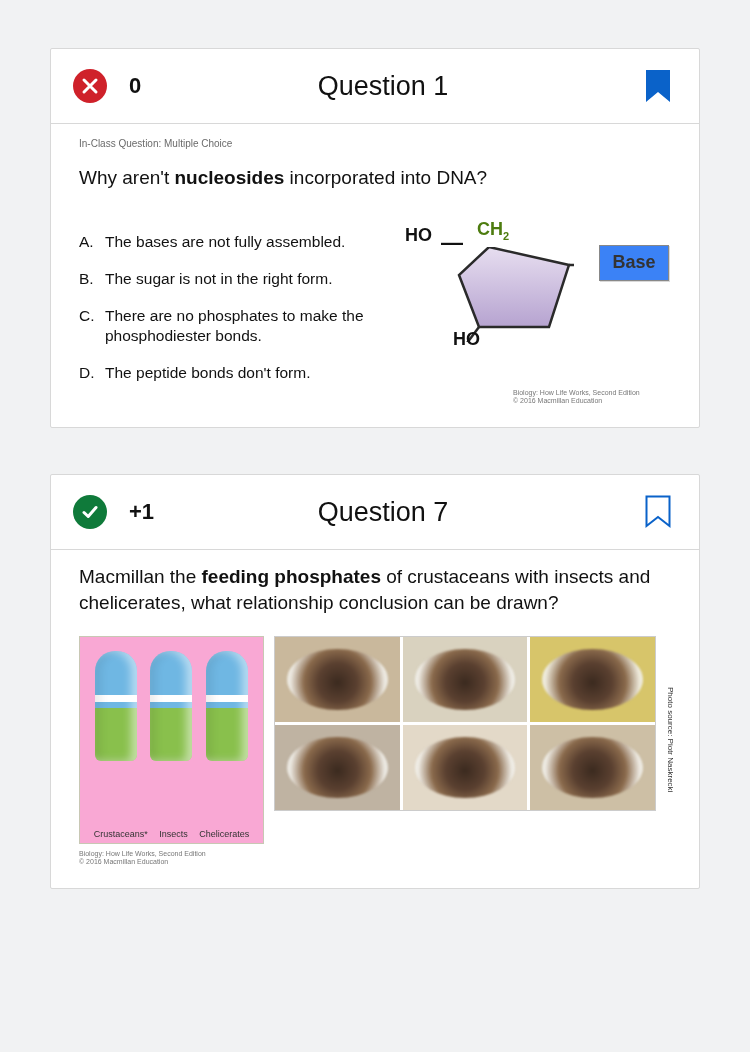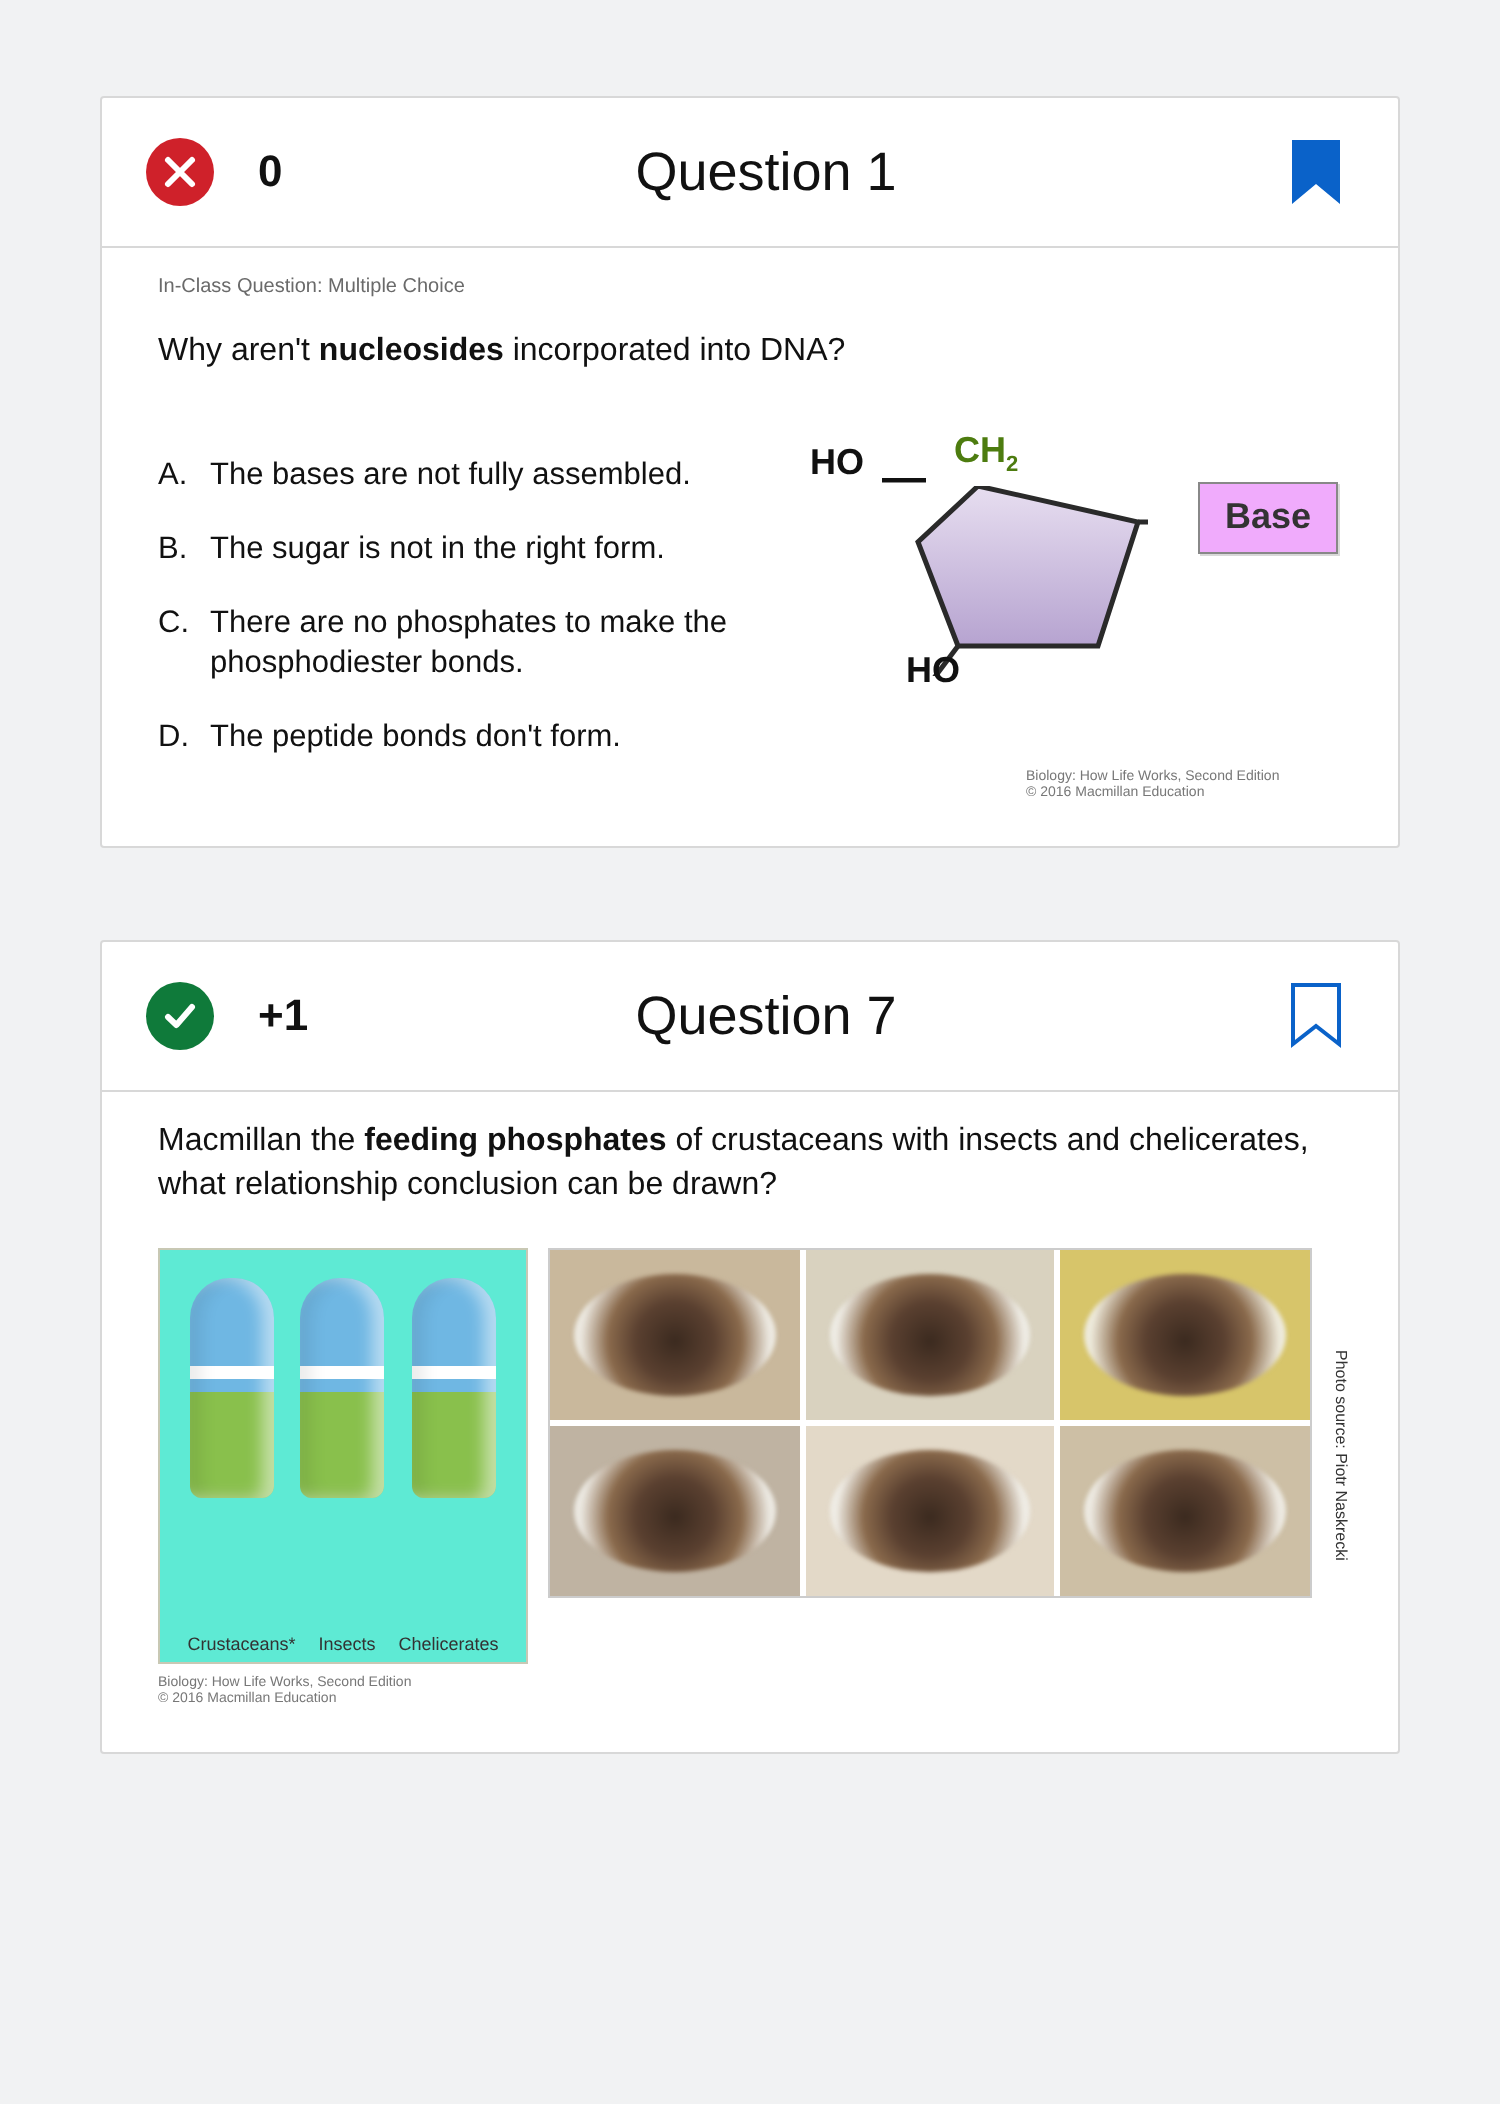--- a/index.html
+++ b/index.html
@@ -55,21 +55,21 @@
   }
   .card-body {
     padding: 14px 24px 22px 28px;
   }
   .qtype {
     font-size: 10px;
     color: #6a6a6a;
     margin-bottom: 16px;
   }
   .prompt {
-    font-size: 16px;
+    font-size: 19px;
     color: #111;
     line-height: 1.35;
     margin-bottom: 20px;
   }
   .prompt strong { font-weight: 700; }
   .row {
     display: flex;
     gap: 24px;
     align-items: center;
   }
@@ -107,30 +107,30 @@
     left: 55px; top: 36px;
     width: 120px; height: 95px;
   }
   .ch2-label { position: absolute; left: 78px; top: 8px; font-size: 18px; font-weight: 700; color: #4d7c0f; text-align: right; }
   .ch2-label sub { font-size: 11px; vertical-align: sub; }
   .ho1 { position: absolute; left: 6px; top: 14px; font-size: 18px; font-weight: 700; color: #111; }
   .ho2 { position: absolute; left: 54px; top: 118px; font-size: 18px; font-weight: 700; color: #111; }
   .base-box {
     position: absolute; right: 0; top: 34px;
     width: 70px; height: 36px;
-    background: #f0abfc; border: 1px solid #888;
+    background: #3b82f6; border: 1px solid #888;
     display: flex; align-items: center; justify-content: center;
     font-size: 18px; font-weight: 700; color: #333;
     box-shadow: 1px 1px 0 rgba(0,0,0,0.15);
   }
   
   .img-strip { display:flex; gap:10px; margin-top:8px; align-items:stretch; }
   .bullets-panel {
     width: 185px; height: 208px;
-    background: #5eead4;
+    background: #f9a8d4;
     border: 1px solid #c8c8b4;
     padding: 14px 8px 4px 8px;
     display: flex;
     flex-direction: column;
   }
   .bullets-row { display:flex; justify-content:space-around; flex:1; }
   .bullet {
     width: 42px; height: 110px;
     border-radius: 20px 20px 6px 6px;
     background: linear-gradient(180deg, #6fb7e3 0%, #6fb7e3 40%, #ffffff 40%, #ffffff 46%, #6fb7e3 46%, #6fb7e3 52%, #89c04c 52%, #89c04c 100%);

